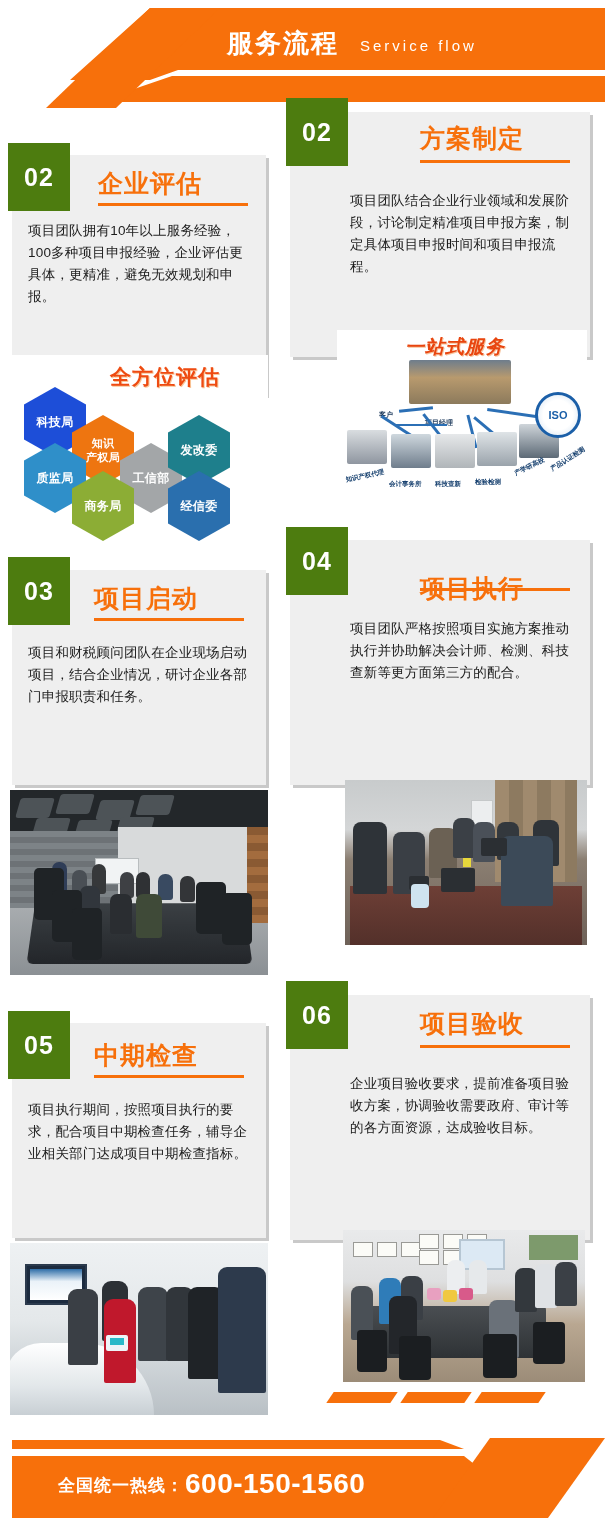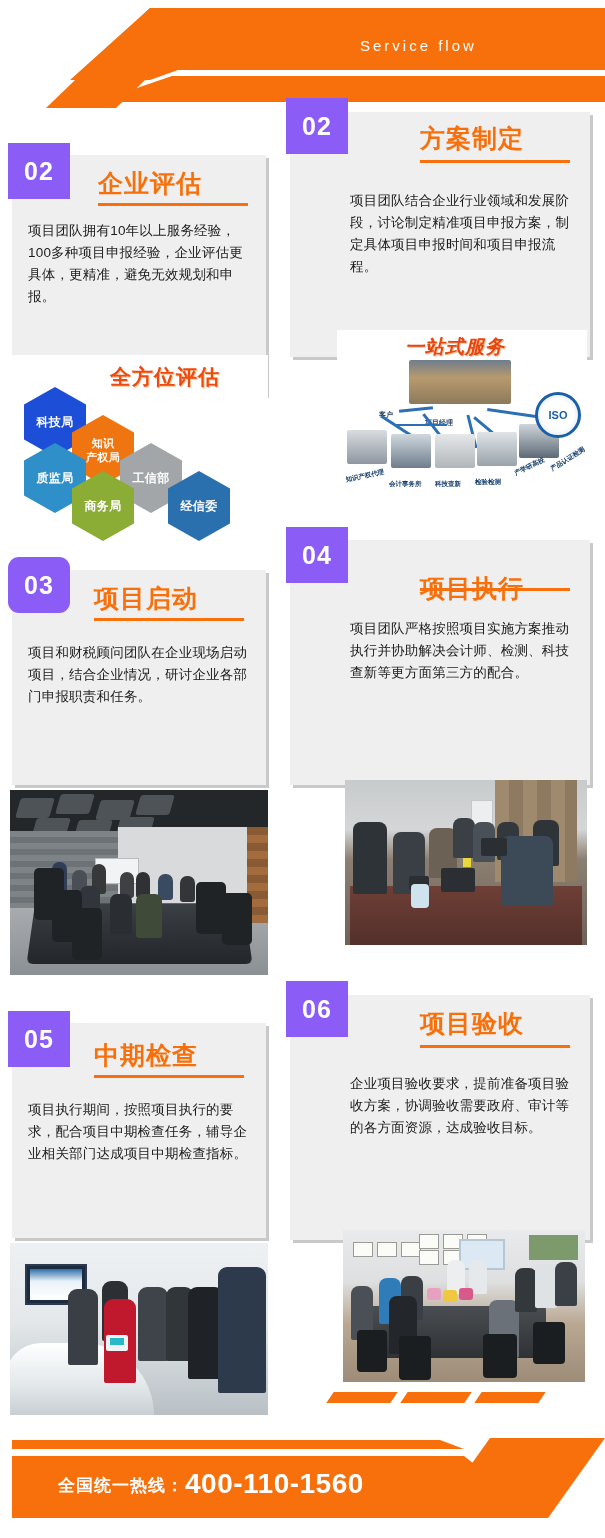--- a/index.html
+++ b/index.html
@@ -63,22 +63,22 @@
     position: absolute;
     background: #EFEFEF;
     box-shadow: 3px 3px 0 0 #c9c9c9;
   }
   .card-inner {
     position: relative;
     width: 100%; height: 100%;
   }
   .badge {
     position: absolute;
-    width: 62px; height: 56px;
-    background: #8b5cf6;
+    width: 62px; height: 68px;
+    background: #4d7c0f;
     color: #ffffff;
     font-size: 25px;
     font-weight: bold;
     display: flex;
     align-items: center;
     justify-content: center;
     letter-spacing: 1px;
   }
   .card-title {
     position: absolute;
@@ -109,21 +109,21 @@
   #card-01 .card-rule  { left: 86px; top: 48px; width: 150px; }
   #card-01 .card-body  { left: 16px; top: 65px; width: 222px; }
 
   #card-02 { left: 290px; top: 112px; width: 300px; height: 245px; }
   #card-02 .badge      { left: -4px; top: -14px; }
   #card-02 .card-title { left: 130px; top: 10px; }
   #card-02 .card-rule  { left: 130px; top: 48px; width: 150px; }
   #card-02 .card-body  { left: 60px; top: 78px; width: 222px; }
 
   #card-03 { left: 12px;  top: 570px; width: 254px; height: 215px; }
-  #card-03 .badge      { left: -4px; top: -13px; border-radius: 11px; }
+  #card-03 .badge      { left: -4px; top: -13px; }
   #card-03 .card-title { left: 82px; top: 12px; }
   #card-03 .card-rule  { left: 82px; top: 48px; width: 150px; }
   #card-03 .card-body  { left: 16px; top: 72px; width: 222px; }
 
   #card-04 { left: 290px; top: 540px; width: 300px; height: 245px; }
   #card-04 .badge      { left: -4px; top: -13px; }
   #card-04 .card-title { left: 130px; top: 12px; margin-top: 20px; }
   #card-04 .card-rule  { left: 130px; top: 48px; width: 150px; }
   #card-04 .card-body  { left: 60px; top: 78px; width: 222px; }
 
@@ -324,20 +324,21 @@
     background: #F7700B;
   }
 </style>
 </head>
 <body>
 
 <div class="header">
   <div class="header-band"></div>
   <div class="header-band2"></div>
   <div class="header-wedge"></div>
+  <div class="header-title-zh">服务流程</div>
   <div class="header-title-en">Service flow</div>
 </div>
 
 <div class="card" id="card-01">
   <div class="card-inner">
     <div class="badge">02</div>
     <div class="card-title">企业评估</div>
     <div class="card-rule"></div>
     <div class="card-body">项目团队拥有10年以上服务经验，100多种项目申报经验，企业评估更具体，更精准，避免无效规划和申报。</div>
   </div>
@@ -354,20 +355,23 @@
 产权局</span>
     </div>
   <div class="hex" style="left:14px;  top:88px;  background:#2F8FC9;">
       <span>质监局</span>
     </div>
   <div class="hex" style="left:110px; top:88px;  background:#A3A6A8;">
       <span>工信部</span>
     </div>
   <div class="hex" style="left:62px;  top:116px; background:#8CAD35;">
       <span>商务局</span>
+    </div>
+  <div class="hex" style="left:158px; top:60px;  background:#1E7F8C;">
+      <span>发改委</span>
     </div>
   <div class="hex" style="left:158px; top:116px; background:#2A6FAE;">
       <span>经信委</span>
     </div>
 </div>
 
 <div class="card" id="card-02">
   <div class="card-inner">
     <div class="badge">02</div>
     <div class="card-title">方案制定</div>
@@ -546,14 +550,14 @@
 
 <div class="chev" style="left:330px; top:1392px; width:64px; height:11px; transform:skewX(-34deg);"></div>
 <div class="chev" style="left:404px; top:1392px; width:64px; height:11px; transform:skewX(-34deg);"></div>
 <div class="chev" style="left:478px; top:1392px; width:64px; height:11px; transform:skewX(-34deg);"></div>
 
 <div class="footer">
   <div class="footer-line"></div>
   <div class="footer-band"></div>
   <div class="footer-wedge"></div>
   <div class="footer-label">全国统一热线：</div>
-  <div class="footer-phone">400-110-1560</div>
+  <div class="footer-phone">600-150-1560</div>
 </div>
 
 </body></html>

